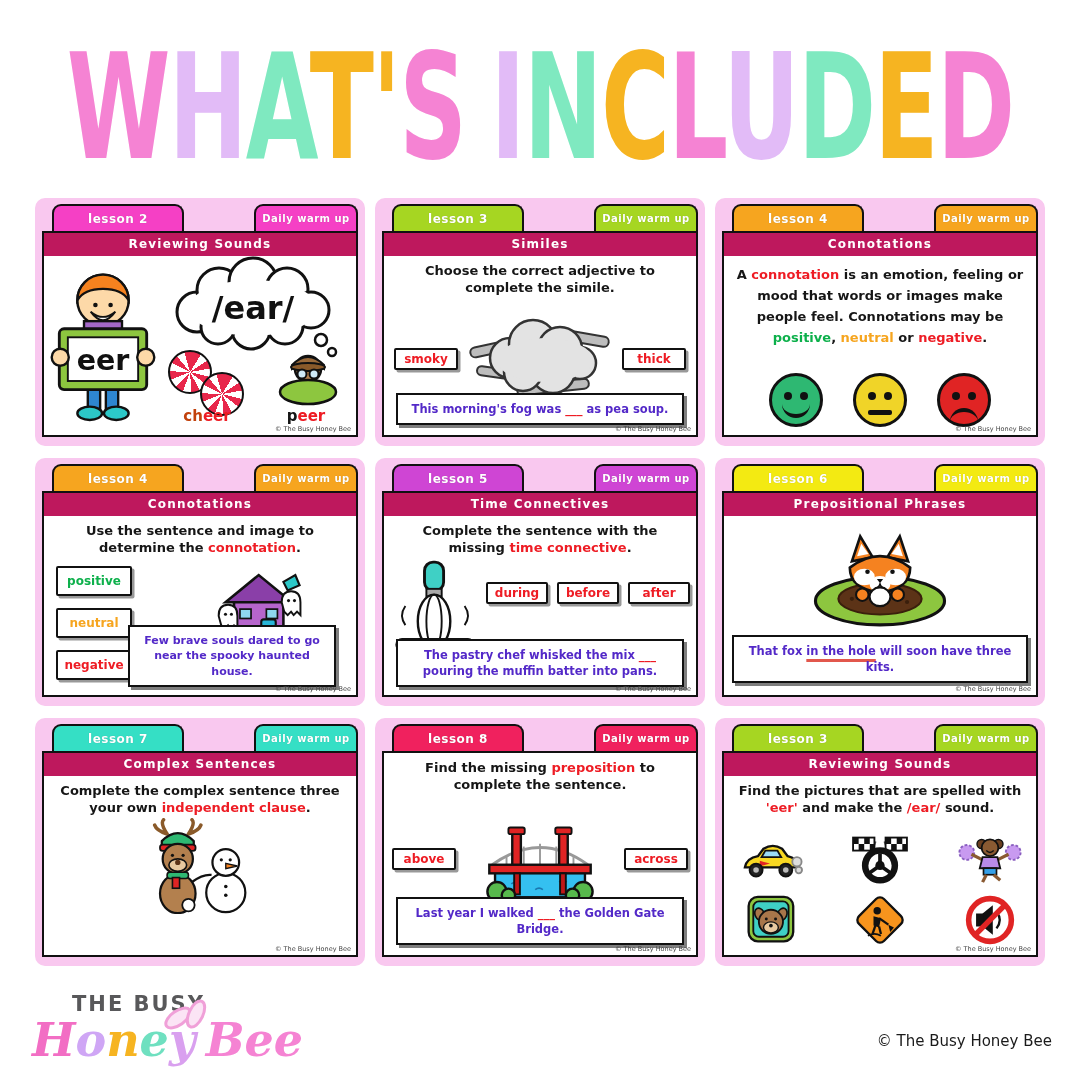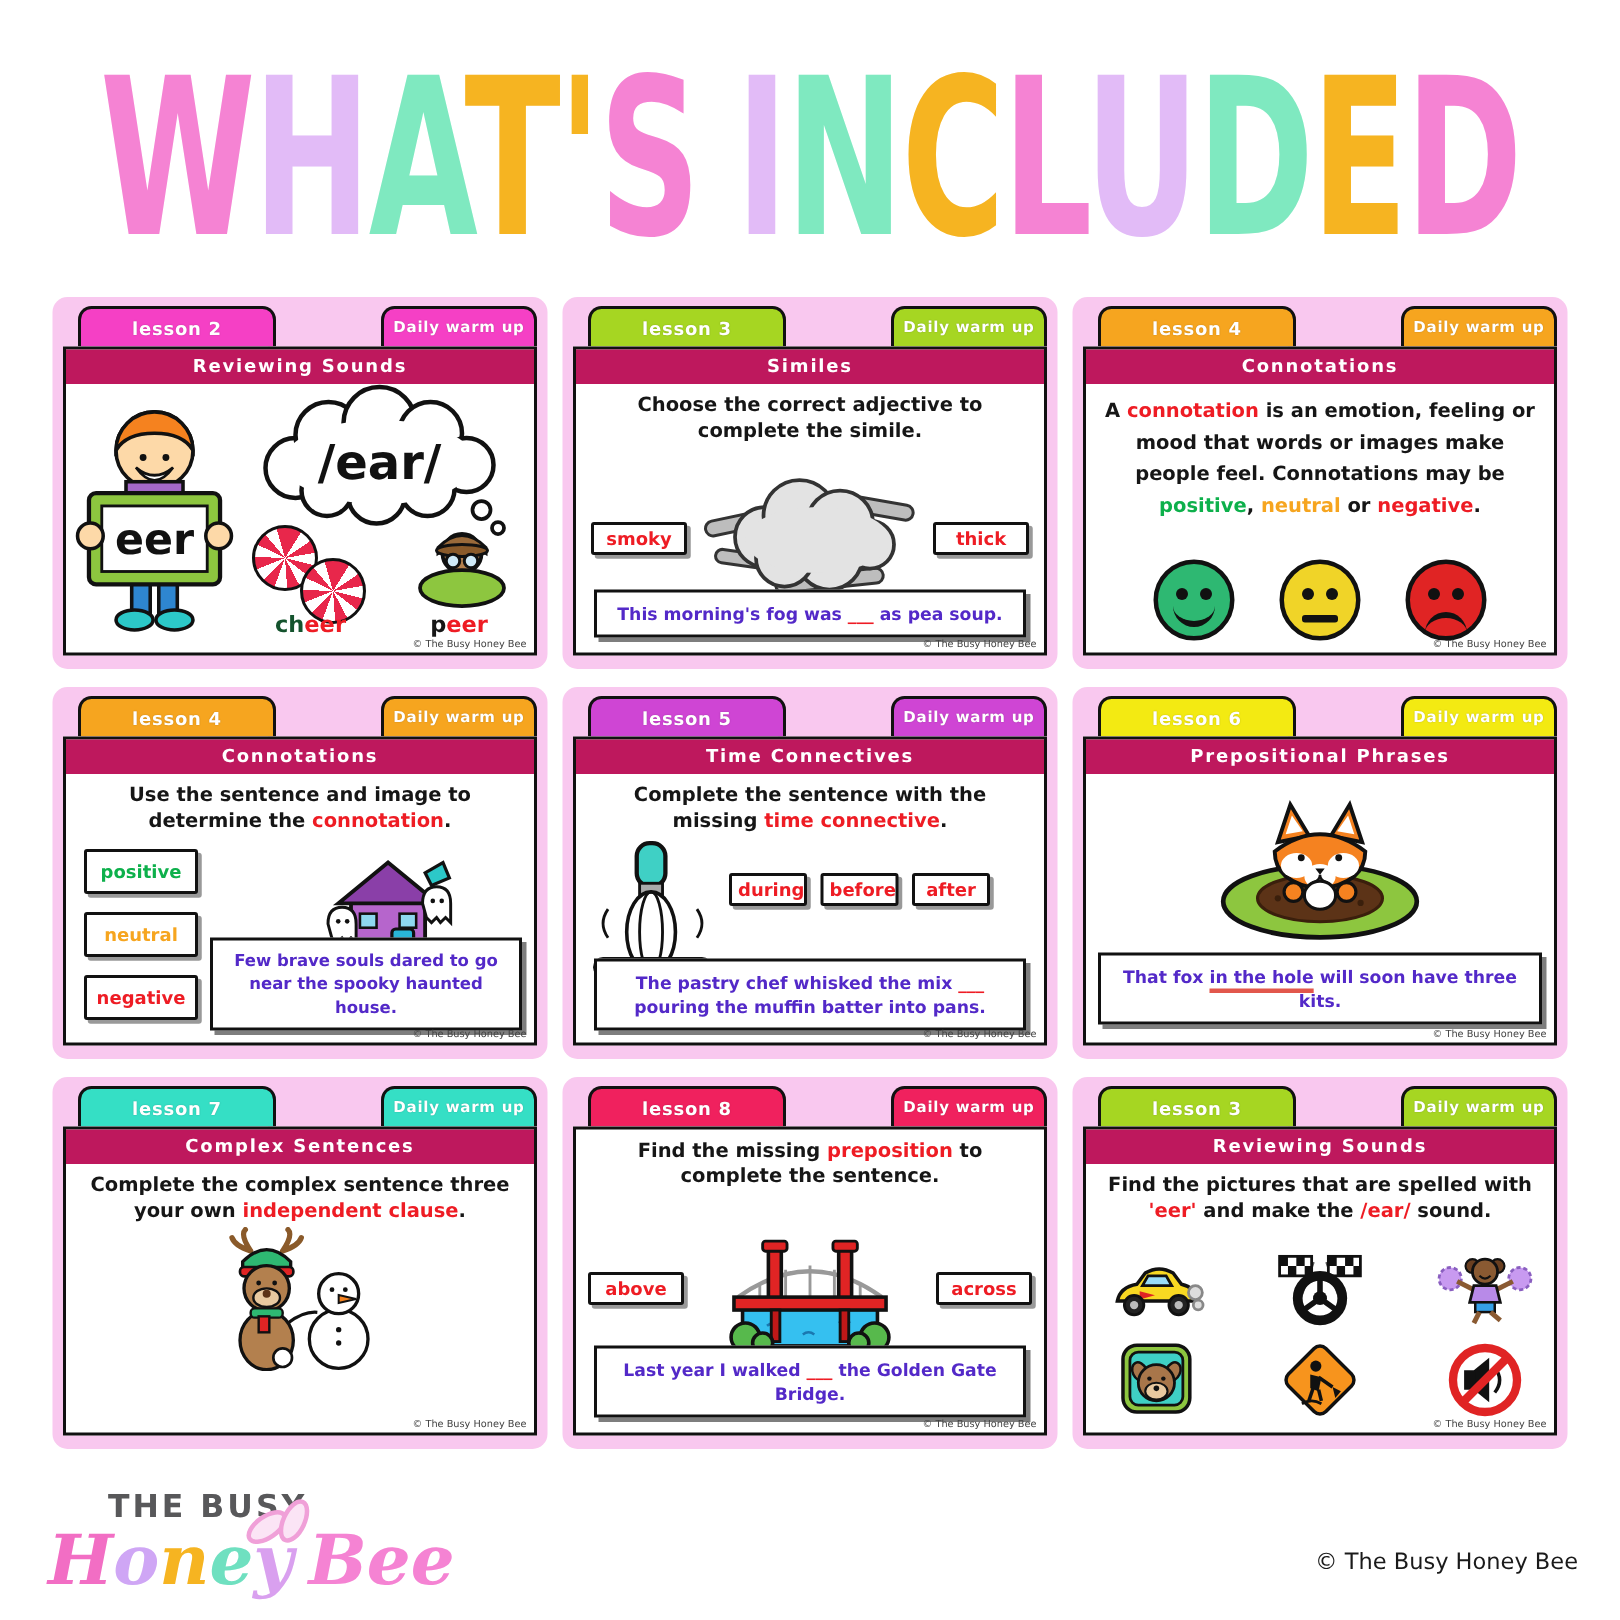--- a/index.html
+++ b/index.html
@@ -49,26 +49,26 @@
   .face .eye.l{left:12px;} .face .eye.r{right:12px;}
   .face .mouth{position:absolute;left:50%;transform:translateX(-50%);}
   .face .mouth.happy{top:26px;width:28px;height:12px;border-bottom:4px solid #111;border-radius:0 0 14px 14px;}
   .face .mouth.neutral{top:34px;width:24px;height:4.5px;background:#111;border-radius:2px;}
   .face .mouth.sad{top:32px;width:28px;height:12px;border-top:4px solid #111;border-radius:14px 14px 0 0;}
 
   
   .c4 .ans-col{position:absolute;left:12px;top:50px;display:flex;flex-direction:column;gap:12px;}
   .c4 .ans-col .ans{width:76px;padding:6px 4px;}
   .c4 .house{position:absolute;right:24px;top:42px;}
-  .c4 .sentence-box{position:absolute;right:8px;bottom:8px;width:208px;font-size:11px;box-sizing:border-box;}
+  .c4 .sentence-box{position:absolute;right:20px;bottom:8px;width:208px;font-size:11px;box-sizing:border-box;}
 
   
   .c5 .whisk{position:absolute;left:8px;top:42px;}
   .c5 .ans-row{position:absolute;left:102px;top:66px;display:flex;gap:9px;}
-  .c5 .ans-row .ans{width:52px;}
+  .c5 .ans-row .ans{width:62px;}
 
   
   .c6 .fox-wrap{text-align:center;margin-top:6px;}
 
   
   .c7 .deer-wrap{text-align:center;margin-top:2px;}
   .c7 .sentence-box{position:absolute;bottom:6px;left:8px;right:8px;}
 
   
   .c9 .icon-grid{position:absolute;top:56px;left:50%;transform:translateX(-50%);display:grid;grid-template-columns:repeat(3,70px);gap:10px 40px;}
@@ -134,21 +134,21 @@
         <div class="candy a"></div>
         <div class="candy b"></div>
         <svg class="gopher" width="64" height="64" viewBox="0 0 64 64">
           <circle cx="32" cy="27" r="13" fill="#b3804e" stroke="#111" stroke-width="2.5"></circle>
           <path d="M16,23 Q32,7 48,23 L48,27 Q32,17 16,27 Z" fill="#9a6a3a" stroke="#111" stroke-width="2"></path>
           <ellipse cx="32" cy="25" rx="17" ry="4" fill="#8a5a2a" stroke="#111" stroke-width="2"></ellipse>
           <circle cx="26" cy="32" r="4.5" fill="#cfeaf8" stroke="#111" stroke-width="2"></circle>
           <circle cx="38" cy="32" r="4.5" fill="#cfeaf8" stroke="#111" stroke-width="2"></circle>
           <ellipse cx="32" cy="50" rx="28" ry="12" fill="#8dc63f" stroke="#111" stroke-width="2.5"></ellipse>
         </svg>
-        <div class="word w1"><span style="color: #14532d; margin-top: 32px;">ch</span><span style="color: rgb(238, 28, 36);">eer</span></div>
+        <div class="word w1"><span style="color: #c2410c; margin-top: 32px;">ch</span><span style="color: rgb(238, 28, 36);">eer</span></div>
         <div class="word w2"><span style="color: rgb(22, 22, 22);">p</span><span style="color: rgb(238, 28, 36);">eer</span></div>
       </div>
       <div class="card-cc">© The Busy Honey Bee</div>
     </div>
   </div>
 
   <div class="card">
     <div class="tabs">
       <div class="tab lesson" style="background: rgb(166, 214, 34);">lesson 3</div>
       <div class="tab warmup" style="background: rgb(166, 214, 34);">Daily warm up</div>

